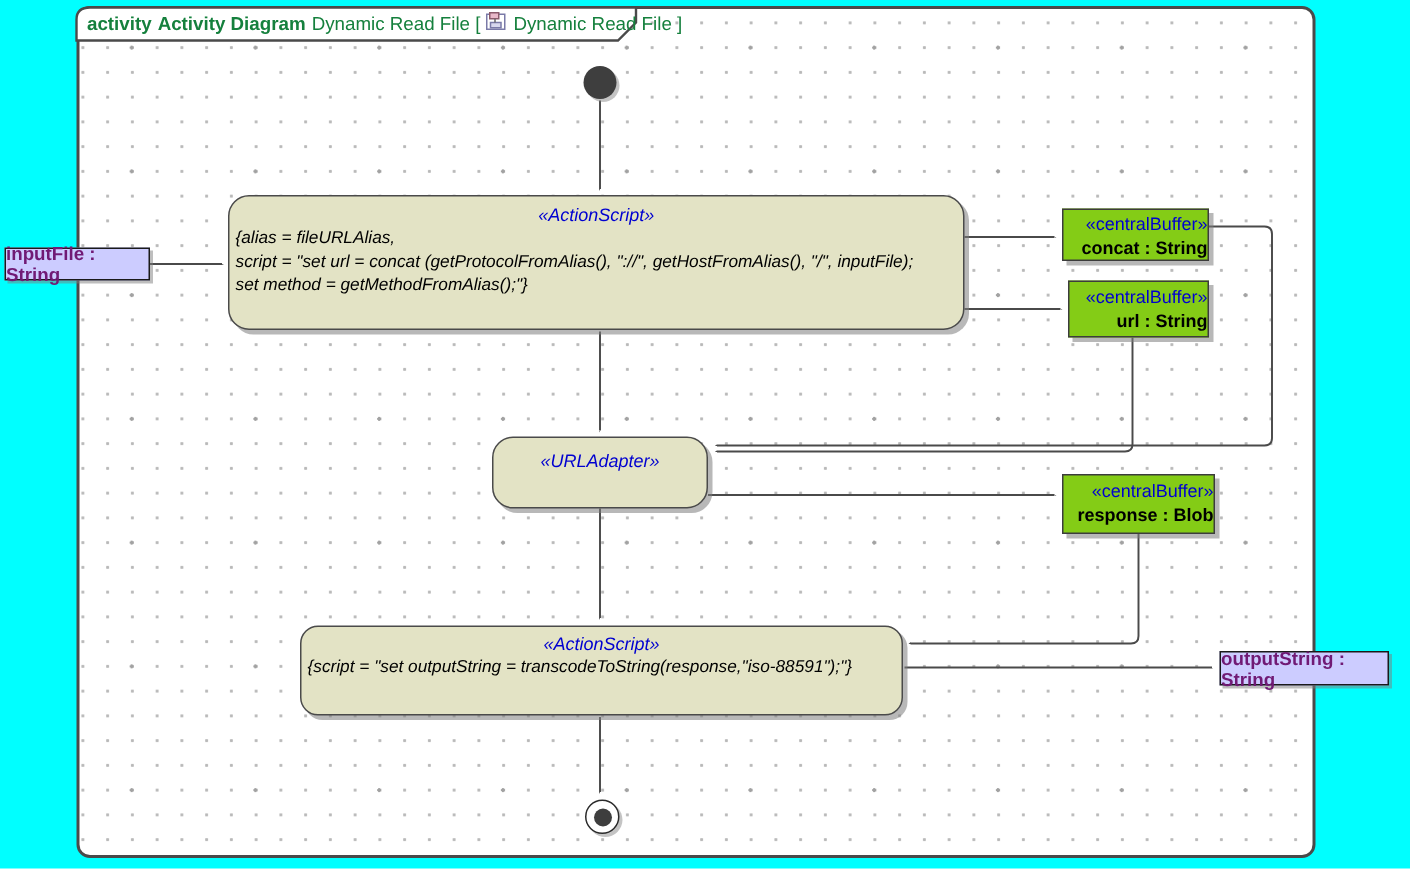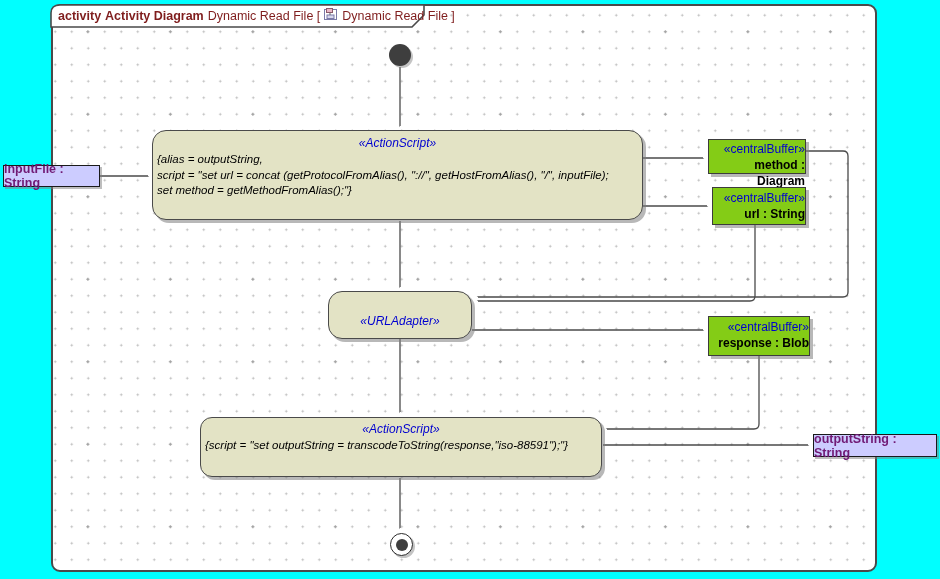--- a/index.html
+++ b/index.html
@@ -15,21 +15,21 @@
       radial-gradient(circle, #a2a2a2 1.2px, transparent 1.4px),
       radial-gradient(circle, #b9b9b9 0.9px, transparent 1.1px);
     background-size: 82.5px 82.5px, 16.5px 16.5px;
     background-position: 76px 67px, 10.5px 1px;
     border:2px solid #4a4a4a; border-radius:9px;
   }
   #edge-layer { position:absolute; left:0; top:0; width:940px; height:579px; }
   .diagram-header {
     position:absolute; left:58px; top:7px; height:17px;
     display:flex; align-items:center; gap:4px;
-    font-size:12.5px; color:#7f1d1d; white-space:nowrap;
+    font-size:12.5px; color:#15803d; white-space:nowrap;
   }
   .diagram-header .bold { font-weight:bold; }
   .node {
     position:absolute; background:#E3E3C5; border:1.5px solid #4a4a4a;
     border-radius:14px; box-shadow:3px 3px 0 rgba(125,125,125,0.55);
     color:#000; text-align:center;font-style:italic;
   }
   .stereotype { color:#0000D0; font-size:12px; line-height:16px; display:block; }
   .node-name { font-weight:bold; font-size:12px; line-height:16px; display:block; }
   .node-body {
@@ -106,57 +106,57 @@
       </svg>
     </span>
     <span>Dynamic Read File ]</span>
   </div>
 
   <div class="initial-node"></div>
 
   <div class="node" style="left:152px; top:130px; width:491px; height:90px; padding-top:4px;">
     <span class="stereotype">«ActionScript»</span>
     <div class="node-body">
-      <div>{alias = outputString,</div>
+      <div>{alias = fileURLAlias,</div>
       <div>script = "set url = concat (getProtocolFromAlias(), "://", getHostFromAlias(), "/", inputFile);</div>
       <div>set method = getMethodFromAlias();"}</div>
     </div>
   </div>
 
   <div class="param" style="left:3px; top:165px; width:97px; height:22px;">
     <span>inputFile : String</span>
   </div>
 
   <div class="buffer" style="left:708px; top:139px; width:98px; height:35px;">
     <span class="stereotype">«centralBuffer»</span>
-    <span class="node-name">method : Diagram</span>
+    <span class="node-name">concat : String</span>
   </div>
 
   <div class="buffer" style="left:712px; top:187px; width:94px; height:38px; padding-top:2px;">
     <span class="stereotype">«centralBuffer»</span>
     <span class="node-name">url : String</span>
   </div>
 
-  <div class="node" style="left:328px; top:291px; width:144px; height:48px; padding-top:21px;">
+  <div class="node" style="left:328px; top:291px; width:144px; height:48px; padding-top:7px;">
     <span class="stereotype">«URLAdapter»</span>
   </div>
 
   <div class="buffer" style="left:708px; top:316px; width:102px; height:40px; padding-top:2px;">
     <span class="stereotype">«centralBuffer»</span>
     <span class="node-name">response : Blob</span>
   </div>
 
   <div class="node" style="left:200px; top:417px; width:402px; height:60px; padding-top:3px; border-radius:12px;">
     <span class="stereotype">«ActionScript»</span>
     <div class="node-body">
       <div>{script = "set outputString = transcodeToString(response,"iso-88591");"}</div>
     </div>
   </div>
 
-  <div class="param" style="left:813px; top:434px; width:124px; height:23px;">
+  <div class="param" style="left:813px; top:434px; width:113px; height:23px;">
     <span>outputString : String</span>
   </div>
 
   <div class="final-node">
     <div class="dot"></div>
   </div>
 
 </div>
 
 </body></html>

